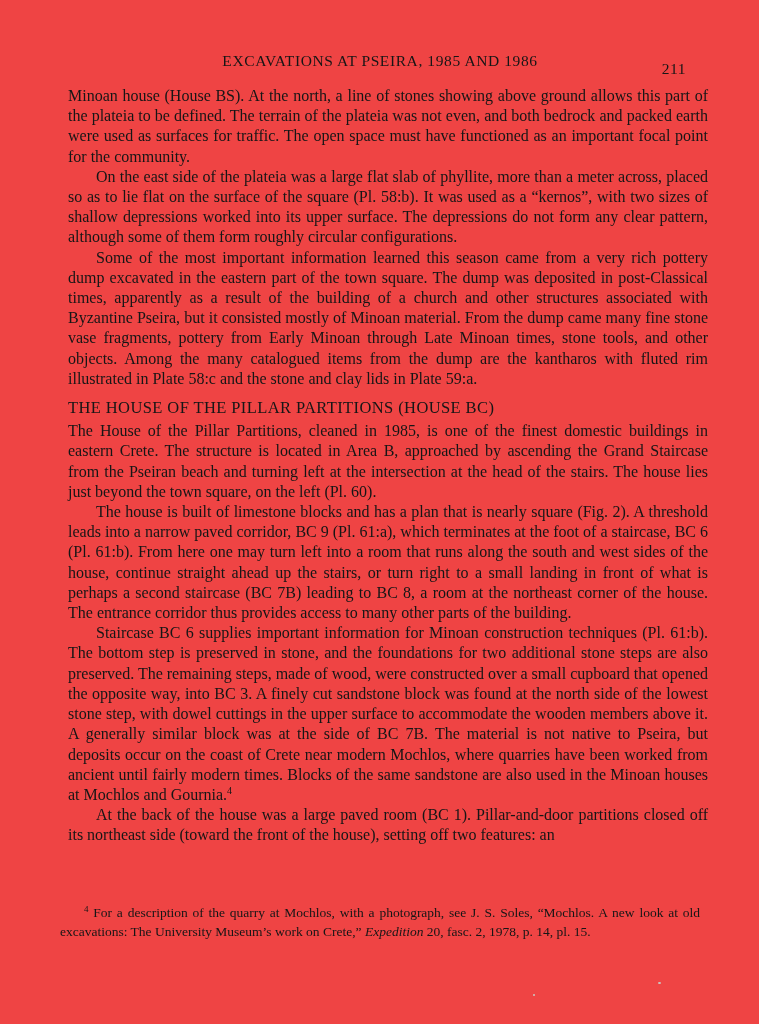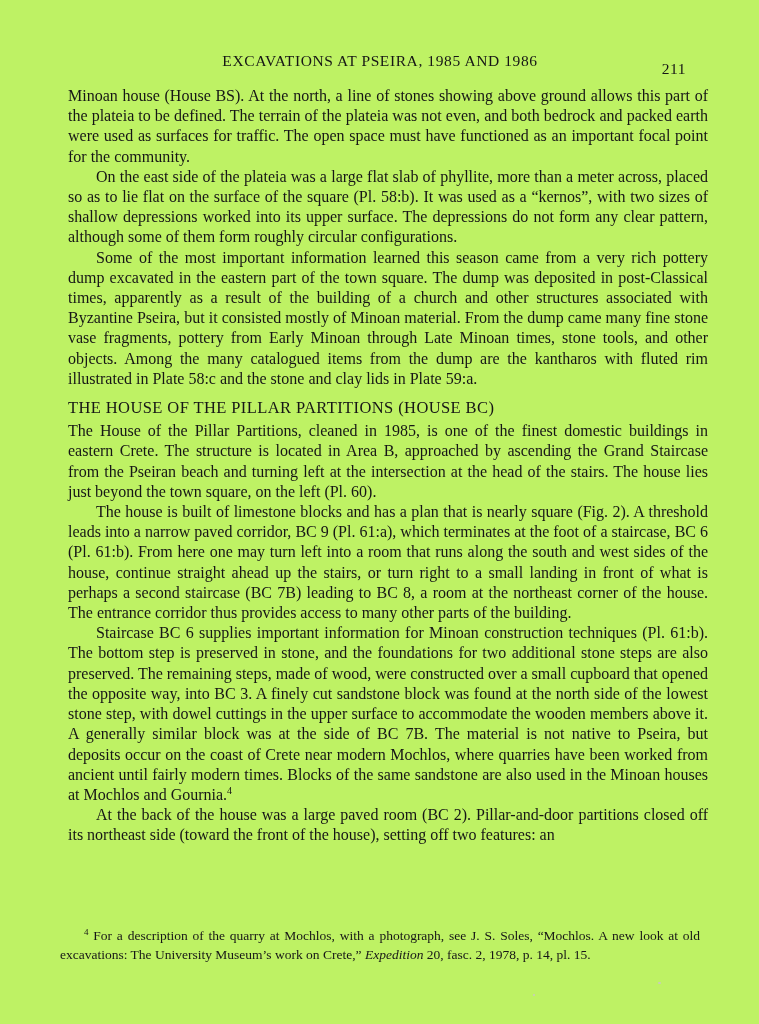--- a/index.html
+++ b/index.html
@@ -4,21 +4,21 @@
 <style>
   html, body {
     margin: 0;
     padding: 0;
     background: #ffffff;
   }
   .page {
     position: relative;
     width: 759px;
     height: 1024px;
-    background: #bef264;
+    background: #ef4444;
     color: #161616;
     font-family: "Liberation Serif", serif;
     overflow: hidden;
   }
   .running-head {
     position: absolute;
     top: 52px;
     left: 60px;
     width: 640px;
     height: 22px;
@@ -57,21 +57,21 @@
     letter-spacing: 0.4px;
     margin: 9px 0 3px 0;
   }
   sup.fn-ref {
     font-size: 10px;
     line-height: 0;
     vertical-align: 6px;
   }
   .footnote {
     position: absolute;
-    top: 927px;
+    top: 904px;
     left: 60px;
     width: 640px;
     font-size: 13.5px;
     line-height: 18.5px;
     text-align: justify;
   }
   .footnote p {
     margin: 0;
     text-indent: 24px;
   }
@@ -104,21 +104,21 @@
   <main class="body-text">
     <p class="para">Minoan house (House BS). At the north, a line of stones showing above ground allows this part of the plateia to be defined. The terrain of the plateia was not even, and both bedrock and packed earth were used as surfaces for traffic. The open space must have functioned as an important focal point for the community.</p>
     <p class="para indent">On the east side of the plateia was a large flat slab of phyllite, more than a meter across, placed so as to lie flat on the surface of the square (Pl. 58:b). It was used as a “kernos”, with two sizes of shallow depressions worked into its upper surface. The depressions do not form any clear pattern, although some of them form roughly circular configurations.</p>
     <p class="para indent">Some of the most important information learned this season came from a very rich pottery dump excavated in the eastern part of the town square. The dump was deposited in post-Classical times, apparently as a result of the building of a church and other structures associated with Byzantine Pseira, but it consisted mostly of Minoan material. From the dump came many fine stone vase fragments, pottery from Early Minoan through Late Minoan times, stone tools, and other objects. Among the many catalogued items from the dump are the kantharos with fluted rim illustrated in Plate 58:c and the stone and clay lids in Plate 59:a.</p>
 
     <h2 class="section-heading">THE HOUSE OF THE PILLAR PARTITIONS (HOUSE BC)</h2>
 
     <p class="para">The House of the Pillar Partitions, cleaned in 1985, is one of the finest domestic buildings in eastern Crete. The structure is located in Area B, approached by ascending the Grand Staircase from the Pseiran beach and turning left at the intersection at the head of the stairs. The house lies just beyond the town square, on the left (Pl. 60).</p>
     <p class="para indent">The house is built of limestone blocks and has a plan that is nearly square (Fig. 2). A threshold leads into a narrow paved corridor, BC 9 (Pl. 61:a), which terminates at the foot of a staircase, BC 6 (Pl. 61:b). From here one may turn left into a room that runs along the south and west sides of the house, continue straight ahead up the stairs, or turn right to a small landing in front of what is perhaps a second staircase (BC 7B) leading to BC 8, a room at the northeast corner of the house. The entrance corridor thus provides access to many other parts of the building.</p>
     <p class="para indent"><span>Staircase BC 6 supplies important information for Minoan construction techniques (Pl. 61:b). The bottom step is preserved in stone, and the foundations for two additional stone steps are also preserved. The remaining steps, made of wood, were constructed over a small cupboard that opened the opposite way, into BC 3. A finely cut sandstone block was found at the north side of the lowest stone step, with dowel cuttings in the upper surface to accommodate the wooden members above it. A generally similar block was at the side of BC 7B. The material is not native to Pseira, but deposits occur on the coast of Crete near modern Mochlos, where quarries have been worked from ancient until fairly modern times. Blocks of the same sandstone are also used in the Minoan houses at Mochlos and Gournia.</span><sup class="fn-ref">4</sup></p>
-    <p class="para indent">At the back of the house was a large paved room (BC 2). Pillar-and-door partitions closed off its northeast side (toward the front of the house), setting off two features: an</p>
+    <p class="para indent">At the back of the house was a large paved room (BC 1). Pillar-and-door partitions closed off its northeast side (toward the front of the house), setting off two features: an</p>
   </main>
 
   <footer class="footnote">
     <p><sup>4</sup><span> For a description of the quarry at Mochlos, with a photograph, see J. S. Soles, “Mochlos. A new look at old excavations: The University Museum’s work on Crete,” </span><i>Expedition</i><span> 20, fasc. 2, 1978, p. 14, pl. 15.</span></p>
   </footer>
 
   <div class="scan-speck speck-1"></div>
   <div class="scan-speck speck-2"></div>
 
 </div>

